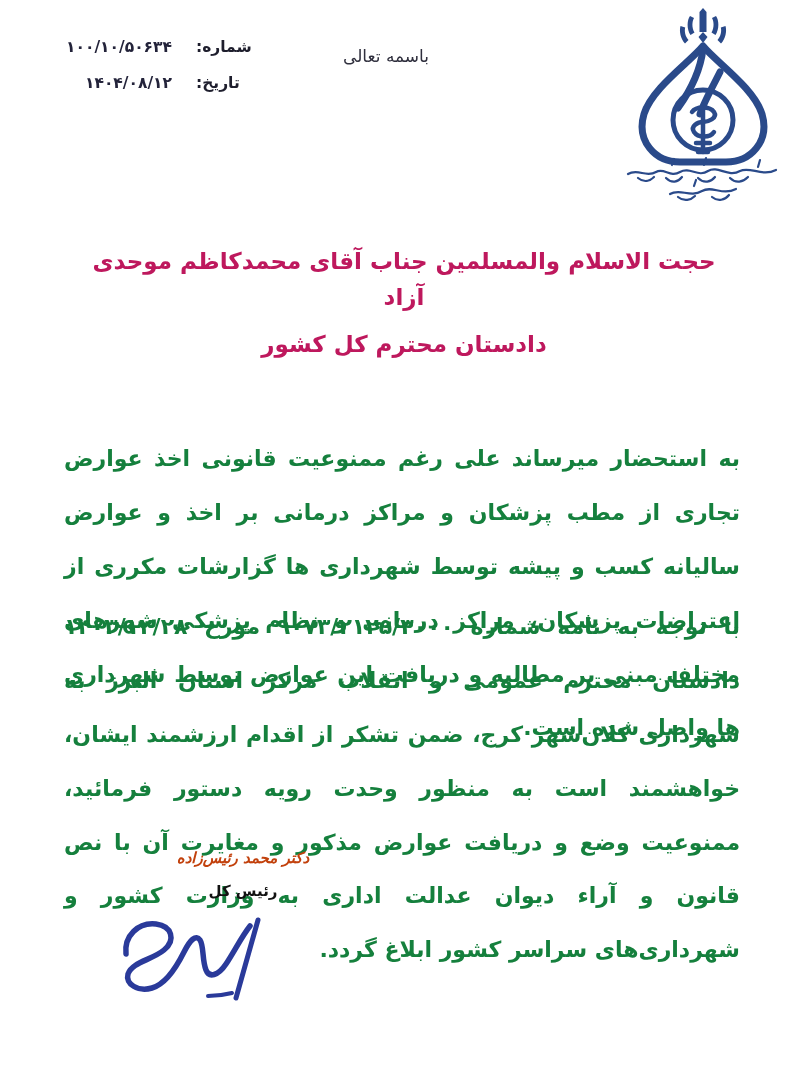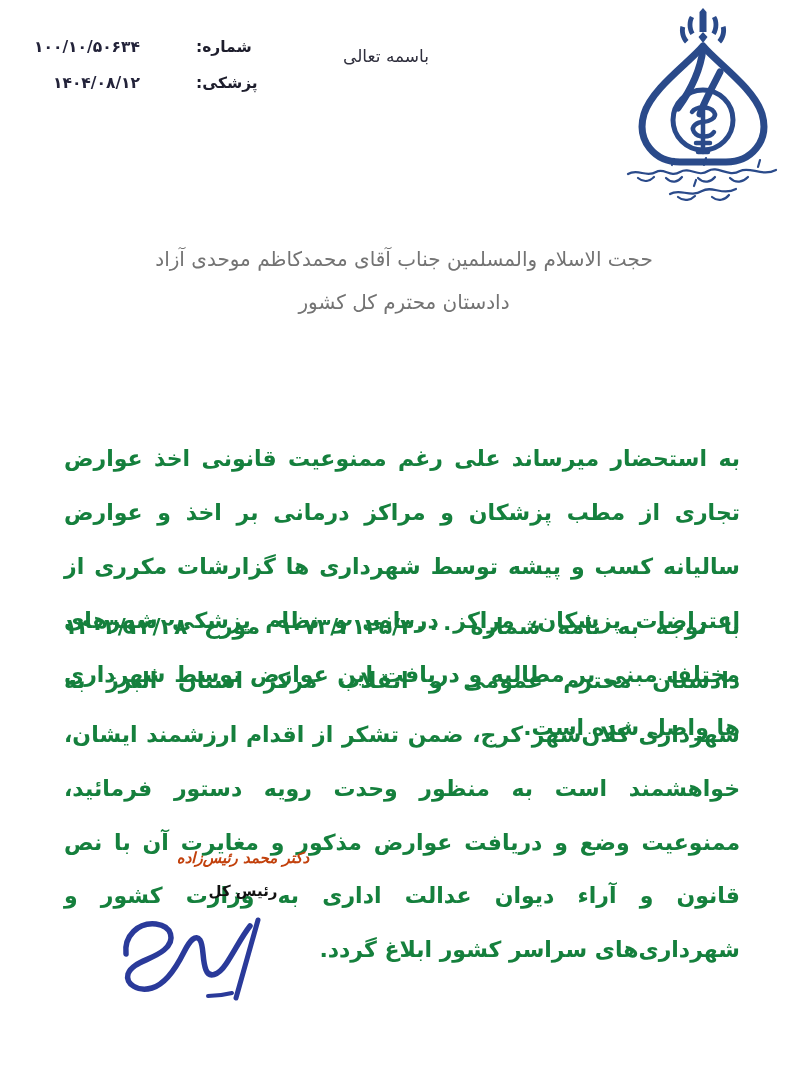--- a/index.html
+++ b/index.html
@@ -45,21 +45,20 @@
     margin-bottom: 18px;
     white-space: nowrap;
   }
   .meta-label {
     font-size: 15.5px;
     font-weight: 700;
     color: #1e1e2d;
     width: 62px;
     text-align: left;
     letter-spacing: 0px;
-    margin-left: 32px;
   }
   .meta-value {
     font-size: 15.5px;
     font-weight: 700;
     color: #23233a;
     margin-right: 24px;
     direction: ltr;
     unicode-bidi: embed;
   }
 
@@ -94,23 +93,23 @@
   
   .recipient {
     position: absolute;
     top: 244px;
     right: 68px;
     width: 672px;
     text-align: center;
     direction: rtl;
   }
   .recipient-line {
-    font-size: 20px;
-    font-weight: 400;
-    color: #737373;
+    font-size: 23px;
+    font-weight: 700;
+    color: #be185d;
     line-height: 1.55;
     letter-spacing: -0.2px;
   }
   .recipient-line.second {
     margin-top: 12px;
   }
 
   
   .salutation {
     position: absolute;
@@ -187,21 +186,21 @@
 <div class="page">
 
   <div class="header">
 
     <div class="meta-block">
       <div class="meta-row">
         <span class="meta-label">شماره:</span>
         <span class="meta-value">۱۰۰/۱۰/۵۰۶۳۴</span>
       </div>
       <div class="meta-row">
-        <span class="meta-label">پزشکی:</span>
+        <span class="meta-label">تاریخ:</span>
         <span class="meta-value">۱۴۰۴/۰۸/۱۲</span>
       </div>
     </div>
 
     <div class="basmaleh">باسمه تعالی</div>
 
     <div class="logo-wrap">
       <svg viewBox="0 0 190 205" xmlns="http://www.w3.org/2000/svg">
 
         <g fill="#2a4a8a">

